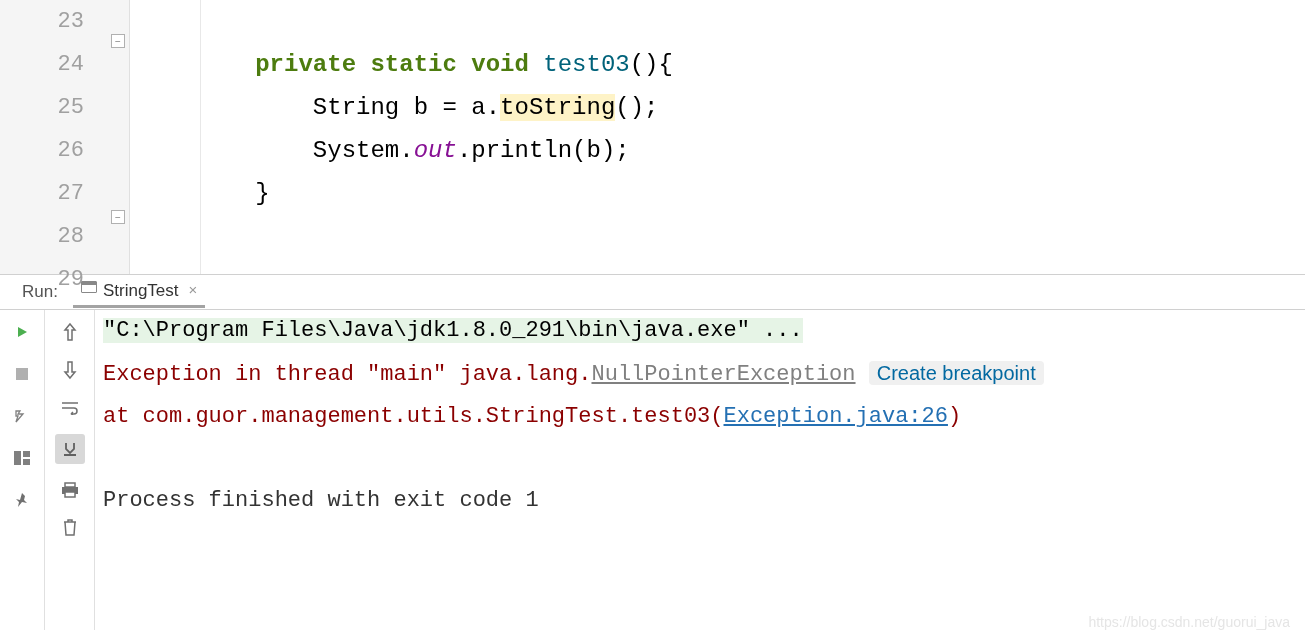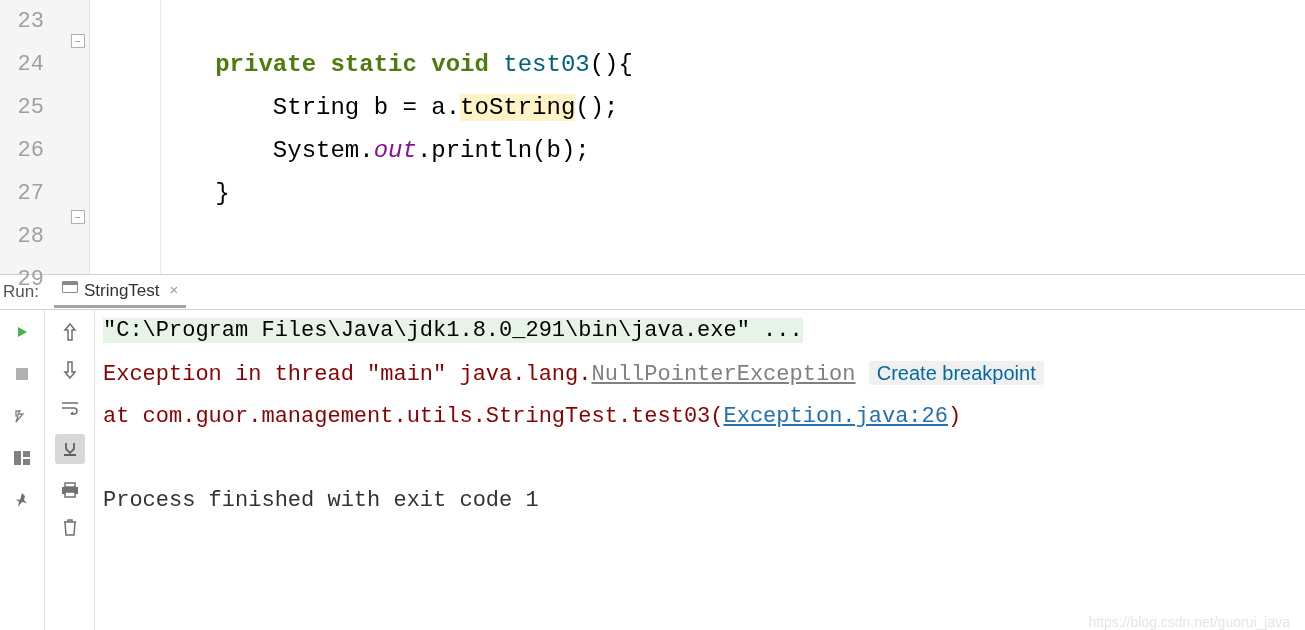--- a/index.html
+++ b/index.html
@@ -1,32 +1,32 @@
 <!DOCTYPE html>
 <html><head>
 <meta charset="utf-8">
 <style>
 * { margin: 0; padding: 0; box-sizing: border-box; }
 body { font-family: 'Segoe UI', Arial, sans-serif; background: #fff; width: 1305px; height: 630px; overflow: hidden; position: relative; }
 .editor-area { display: flex; height: 275px; border-bottom: 1px solid #d0d0d0; }
-.gutter { width: 90px; background: #f5f5f5; border-right: 1px solid #e0e0e0; display: flex; }
+.gutter { width: 130px; background: #f5f5f5; border-right: 1px solid #e0e0e0; display: flex; }
 .line-numbers { flex: 1; text-align: right; padding-right: 25px; padding-top: 0; font-family: 'Consolas', 'Courier New', monospace; font-size: 22px; color: #a0a0a0; line-height: 43px; }
 .line-numbers div { height: 43px; }
 .fold-column { width: 20px; position: relative; }
 .fold-icon { position: absolute; left: 2px; width: 14px; height: 14px; border: 1px solid #b0b0b0; background: #fff; display: flex; align-items: center; justify-content: center; font-size: 10px; color: #808080; }
 .code-area { flex: 1; font-family: 'Consolas', 'Courier New', monospace; font-size: 24px; line-height: 43px; padding-left: 10px; position: relative; }
 .code-line { height: 43px; white-space: pre; }
 .indent-guide { border-left: 1px solid #e8e8e8; position: absolute; top: 0; bottom: 0; }
 .kw { color: #4d7c0f; font-weight: 700; }
 .method-name { color: #00627a; }
 .type { color: #000; }
 .field { color: #871094; font-style: italic; }
 .highlight { background: #fef3c7; }
 .run-panel { display: flex; flex-direction: column; height: 355px; }
-.run-header { height: 35px; display: flex; align-items: center; border-bottom: 1px solid #d0d0d0; padding-left: 3px; }
+.run-header { height: 35px; display: flex; align-items: center; border-bottom: 1px solid #d0d0d0; padding-left: 22px; }
 .run-label { font-size: 17px; color: #555; margin-right: 15px; }
 .run-tab { display: flex; gap: 6px; padding: 4px 8px; border-bottom: 3px solid #a3a3a3; font-size: 17px; color: #333; }
 .run-tab-icon { width: 16px; height: 12px; border: 1px solid #888; border-radius: 1px; position: relative; }
 .run-tab-icon::before { content: ''; position: absolute; top: 0; left: 0; right: 0; height: 3px; background: #888; }
 .close-x { color: #999; font-size: 15px; margin-left: 4px; }
 .run-body { flex: 1; display: flex; }
 .run-toolbar-left { width: 45px; border-right: 1px solid #e0e0e0; display: flex; flex-direction: column; align-items: center; padding-top: 10px; gap: 18px; }
 .run-toolbar-right { width: 50px; border-right: 1px solid #e0e0e0; display: flex; flex-direction: column; align-items: center; padding-top: 10px; gap: 14px; }
 .tool-btn { width: 24px; height: 24px; display: flex; align-items: center; justify-content: center; color: #6e6e6e; cursor: pointer; }
 .tool-btn.active { background: #d8d8d8; border-radius: 3px; padding: 4px; width: 30px; height: 30px; }

